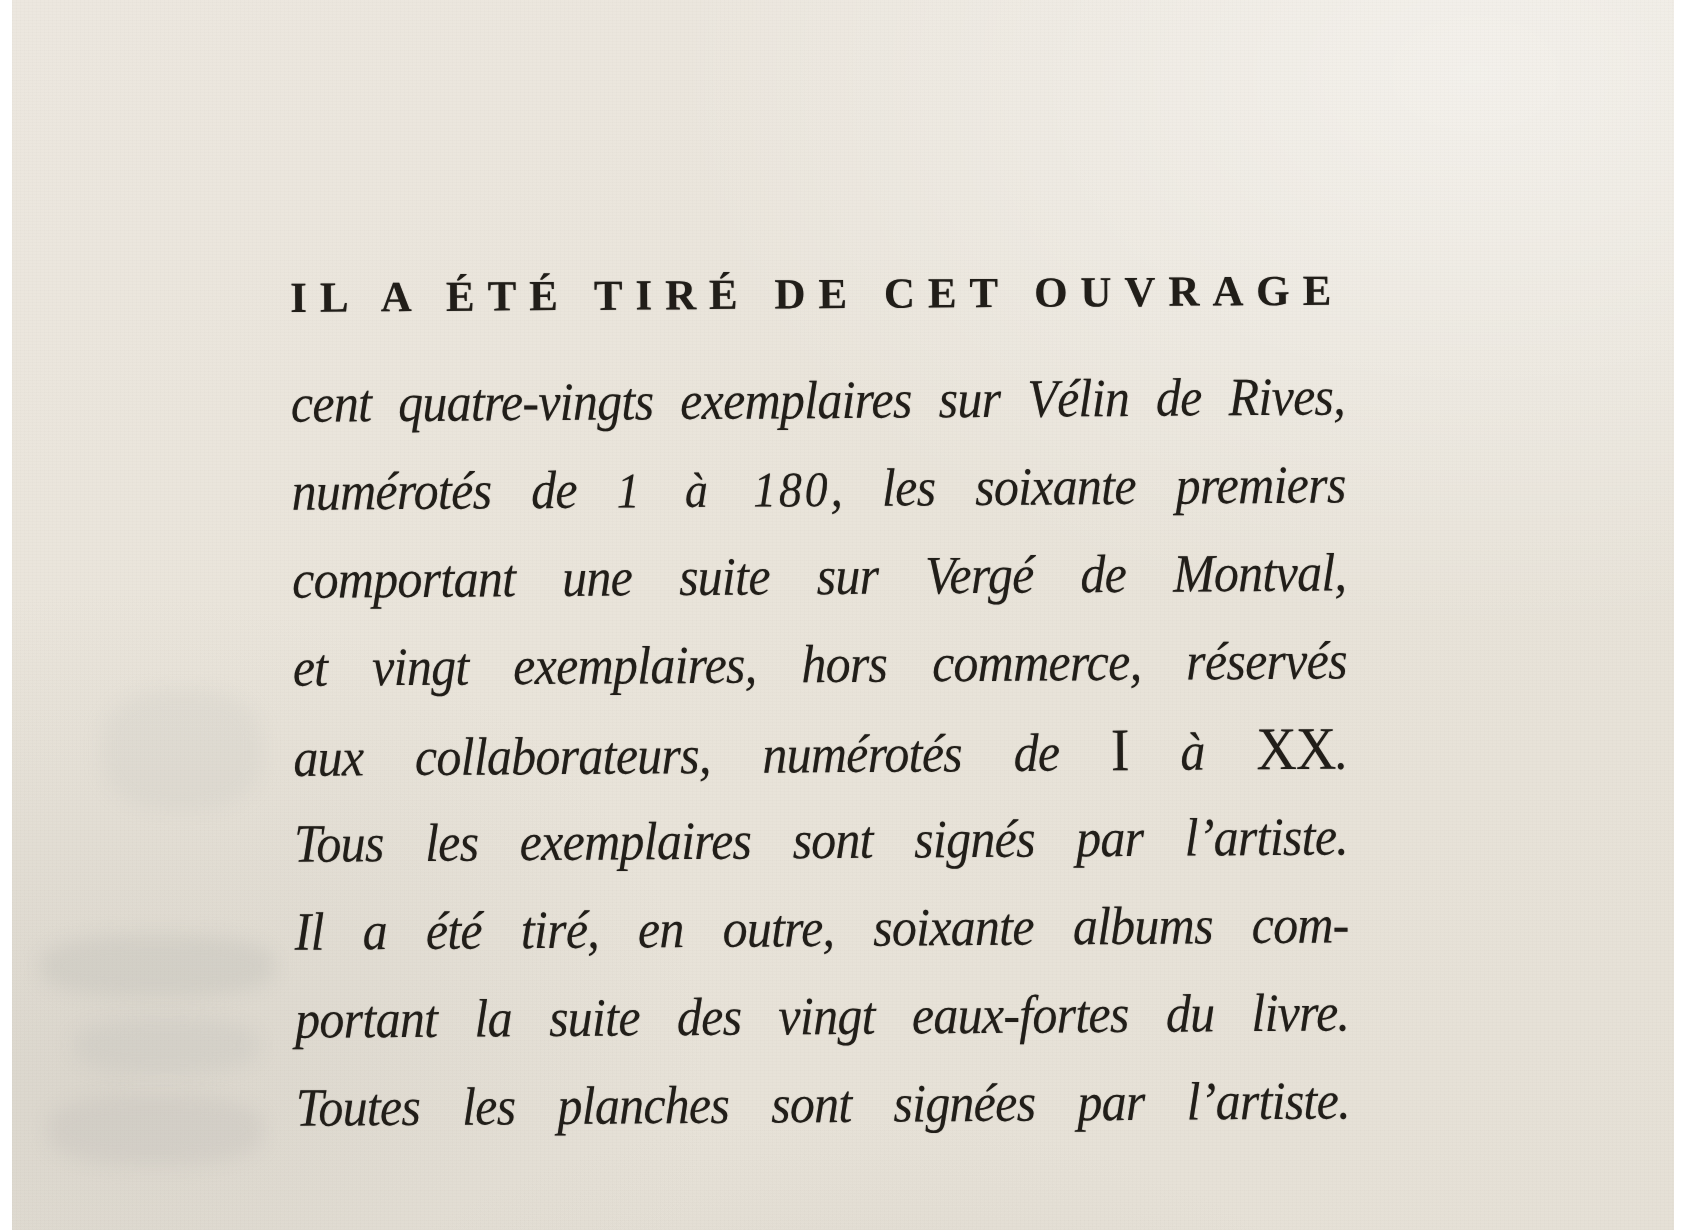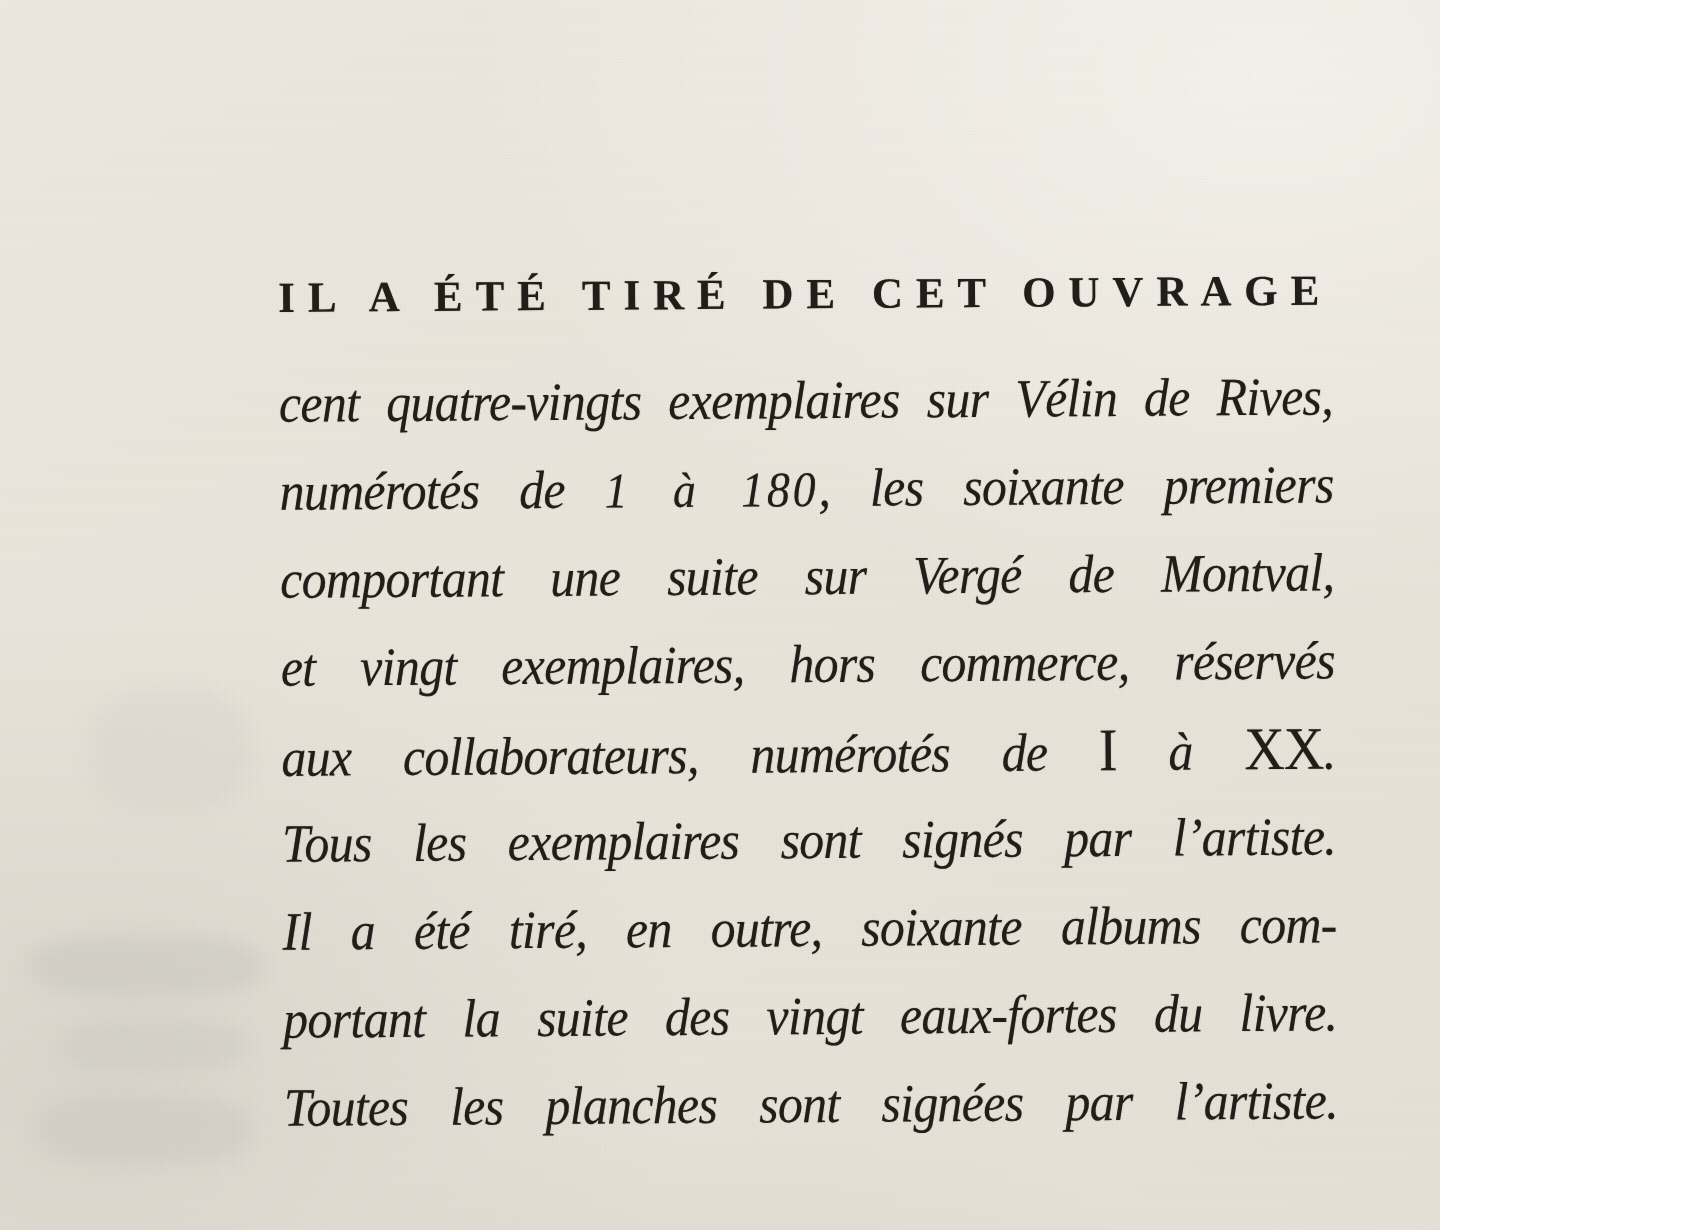--- a/index.html
+++ b/index.html
@@ -7,30 +7,31 @@
     padding: 0;
   }
   body {
     width: 1684px;
     height: 1230px;
     overflow: hidden;
     font-family: "Liberation Serif", "DejaVu Serif", serif;
   }
   .page {
     position: relative;
-    width: 1440px;
+    width: 1662px;
     height: 1230px;
     background-color: var(--paper, #e9e4da);
     background-image:
       repeating-linear-gradient(0deg, rgba(120,110,95,0.018) 0 1px, rgba(255,255,255,0.0) 1px 3px),
       repeating-linear-gradient(90deg, rgba(120,110,95,0.015) 0 1px, rgba(255,255,255,0.0) 1px 4px),
       radial-gradient(1300px 900px at 88% 6%, rgba(255,255,255,0.45), rgba(255,255,255,0) 62%),
       radial-gradient(1000px 820px at 6% 88%, rgba(168,165,158,0.22), rgba(168,165,158,0) 60%),
       radial-gradient(900px 500px at 50% 115%, rgba(175,170,160,0.18), rgba(175,170,160,0) 60%),
       linear-gradient(158deg, #ece7df 0%, #e9e4da 45%, #e5e0d6 100%);
+    margin-left: 12px;
   }
   
   .ghost {
     position: absolute;
     border-radius: 40%;
     filter: blur(9px);
     background: rgba(186,184,178,0.30);
   }
   .ghost1 { left: 28px;  top: 935px;  width: 235px; height: 62px; }
   .ghost2 { left: 62px;  top: 1018px; width: 185px; height: 55px; background: rgba(190,188,182,0.24); }

